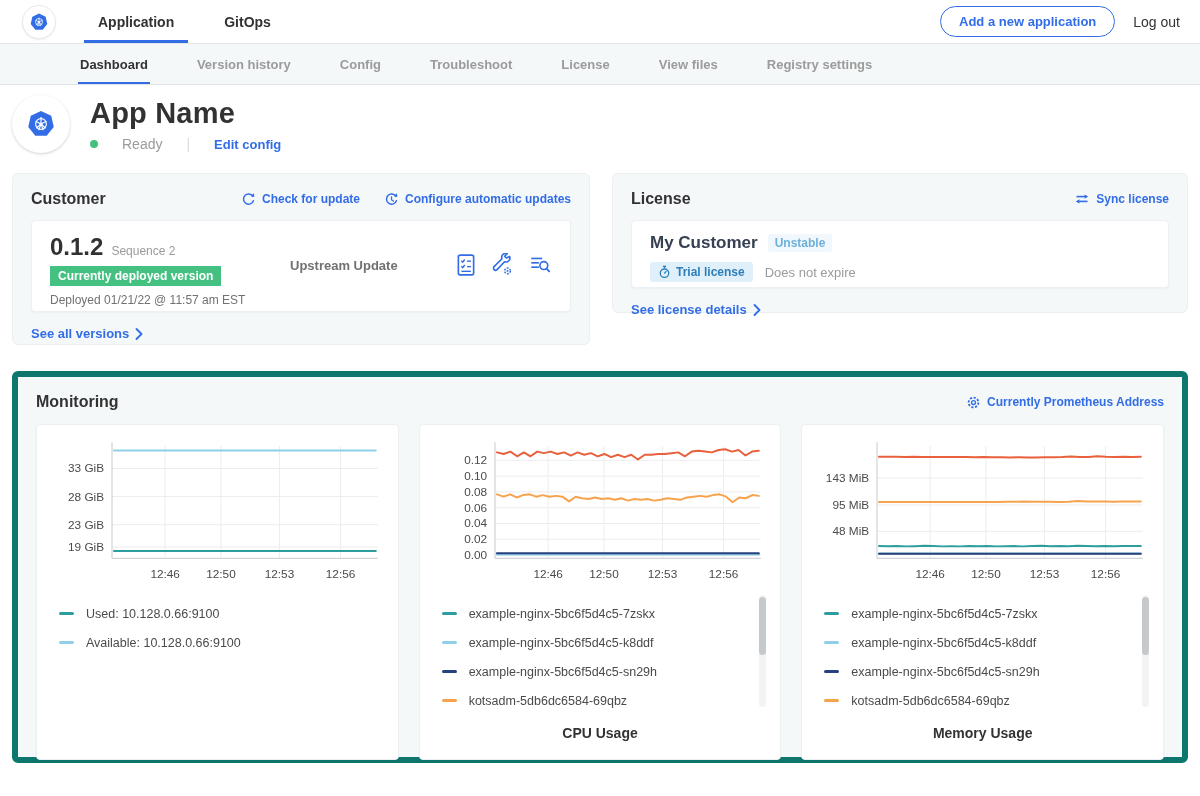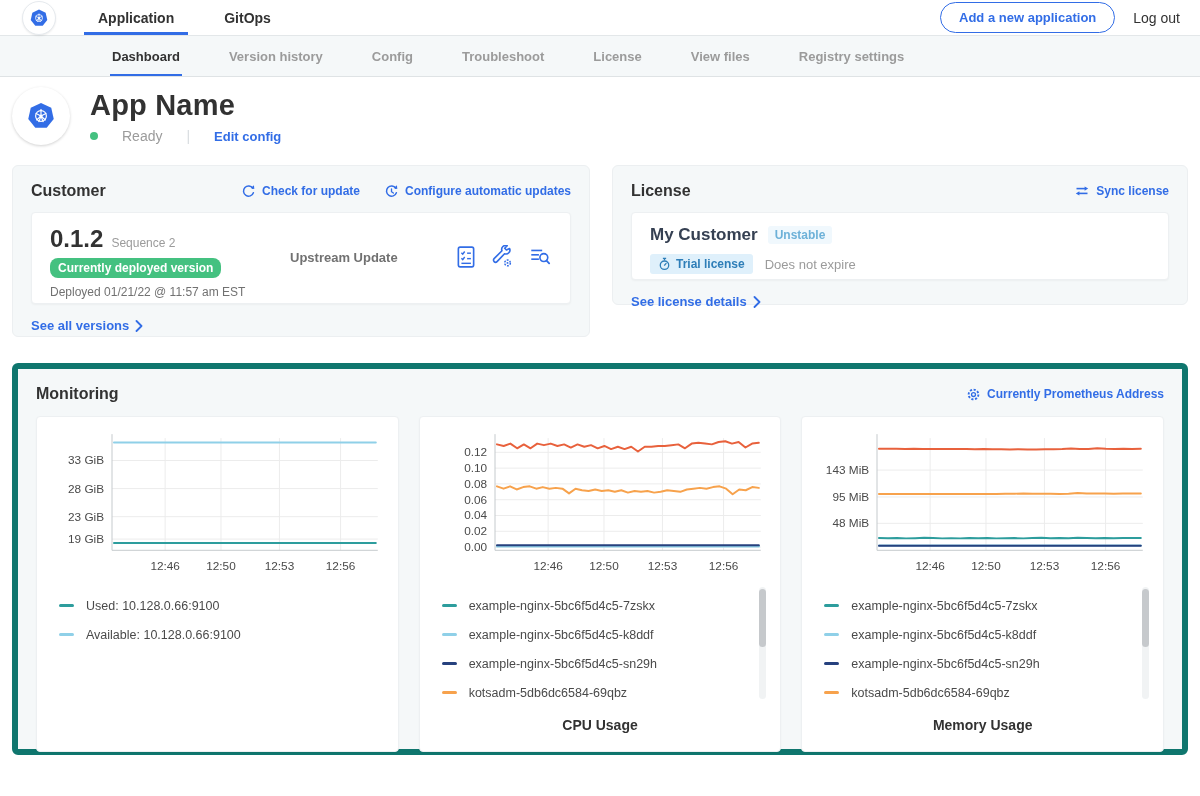--- a/index.html
+++ b/index.html
@@ -1,30 +1,30 @@
 <!DOCTYPE html>
 <html><head>
 <meta charset="utf-8">
 <style>
   * { margin:0; padding:0; box-sizing:border-box; }
   html,body { width:1200px; background:#ffffff; font-family:"Liberation Sans", sans-serif; color:#323232; }
   body { height:796px; overflow:hidden; }
 
   
-  .topnav { height:36px; display:flex; align-items:center; padding:0 20px 0 22px; border-bottom:1px solid #e3e7e9; background:#fff; }
+  .topnav { height:44px; display:flex; align-items:center; padding:0 20px 0 22px; border-bottom:1px solid #e3e7e9; background:#fff; }
   .brand-badge { width:34px; height:34px; border-radius:50%; background:#fff; border:1px solid #e6eaee; box-shadow:0 1px 2px rgba(0,0,0,.08); display:flex; align-items:center; justify-content:center; margin-right:34px; }
   .topnav-tabs { display:flex; align-self:stretch; gap:34px; }
   .topnav-tab { display:flex; align-items:center; font-size:14px; font-weight:700; color:#323232; cursor:pointer; position:relative; padding:0 8px; }
   .topnav-tab.active::after { content:""; position:absolute; left:-6px; right:-6px; bottom:0; height:3px; background:#326de6; }
   .topnav-right { margin-left:auto; display:flex; align-items:center; gap:18px; }
   .add-app-btn { border:1px solid #326de6; color:#326de6; background:#fff; font-weight:700; font-size:13px; padding:7px 18px; border-radius:17px; cursor:pointer; font-family:inherit; }
   .logout { font-size:14px; color:#323232; cursor:pointer; }
 
   
-  .subnav { height:41px; background:#f5f8f9; border-bottom:1px solid #dfe3e5; display:flex; align-items:stretch; gap:49px; padding-left:112px; }
+  .subnav { height:41px; background:#f5f8f9; border-bottom:1px solid #dfe3e5; display:flex; align-items:stretch; gap:49px; padding-left:80px; }
   .subnav-item { display:flex; align-items:center; font-size:13px; font-weight:600; color:#9b9b9b; cursor:pointer; position:relative; }
   .subnav-item.active { color:#323232; }
   .subnav-item.active::after { content:""; position:absolute; left:-2px; right:-2px; bottom:0; height:2px; background:#326de6; }
 
   
   .app-header { display:flex; padding:10px 7px 12px 12px; background:#fff; }
   .app-avatar { width:58px; height:58px; border-radius:50%; background:#fff; box-shadow:0 1px 3px rgba(0,0,0,.18); display:flex; align-items:center; justify-content:center; margin-right:20px; }
   .app-title { font-size:29px; font-weight:700; letter-spacing:.2px; margin-top:2px; }
   .app-status-row { display:flex; align-items:center; gap:24px; margin-top:6px; }
   .status-dot { width:8px; height:8px; border-radius:50%; background:#44c180; }
@@ -42,21 +42,21 @@
   .panel-head { display:flex; align-items:center; }
   .panel-title { font-size:16px; font-weight:700; }
   .panel-links { margin-left:auto; display:flex; align-items:center; gap:24px; }
   .icon-link { display:flex; align-items:center; gap:6px; }
   .inner-card { background:#fff; border:1px solid #edf0f2; border-radius:4px; box-shadow:0 1px 2px rgba(0,0,0,.04); margin-top:12px; }
   .version-inner { padding:12px 18px 14px 18px; display:flex; align-items:flex-start; height:92px; }
   .ver-left { width:230px; }
   .ver-num-row { display:flex; align-items:baseline; gap:8px; }
   .ver-num { font-size:24px; font-weight:800; }
   .ver-seq { font-size:12px; color:#9b9b9b; }
-  .deployed-badge { display:inline-block; background:#44c180; color:#fff; font-size:12px; font-weight:700; padding:3px 8px; border-radius:8px; margin-top:5px; }
+  .deployed-badge { display:inline-block; background:#44c180; color:#fff; font-size:12px; font-weight:700; padding:3px 8px; border-radius:0; margin-top:5px; }
   .deployed-at { font-size:12px; color:#717171; margin-top:7px; }
   .upstream { font-size:13px; font-weight:600; color:#717171; align-self:center; margin-left:10px; }
   .ver-actions { margin-left:auto; display:flex; gap:14px; align-self:center; }
   .ver-actions svg { cursor:pointer; }
   .see-link { display:inline-flex; align-items:center; gap:6px; margin-top:14px; }
 
   .license-inner { padding:12px 18px 14px 18px; height:68px; }
   .cust-row { display:flex; align-items:center; gap:10px; }
   .cust-name { font-size:17px; font-weight:700; color:#354052; }
   .channel-badge { background:#f0f8fd; color:#6db1d8; font-size:12px; font-weight:600; padding:2px 7px; border-radius:3px; }

